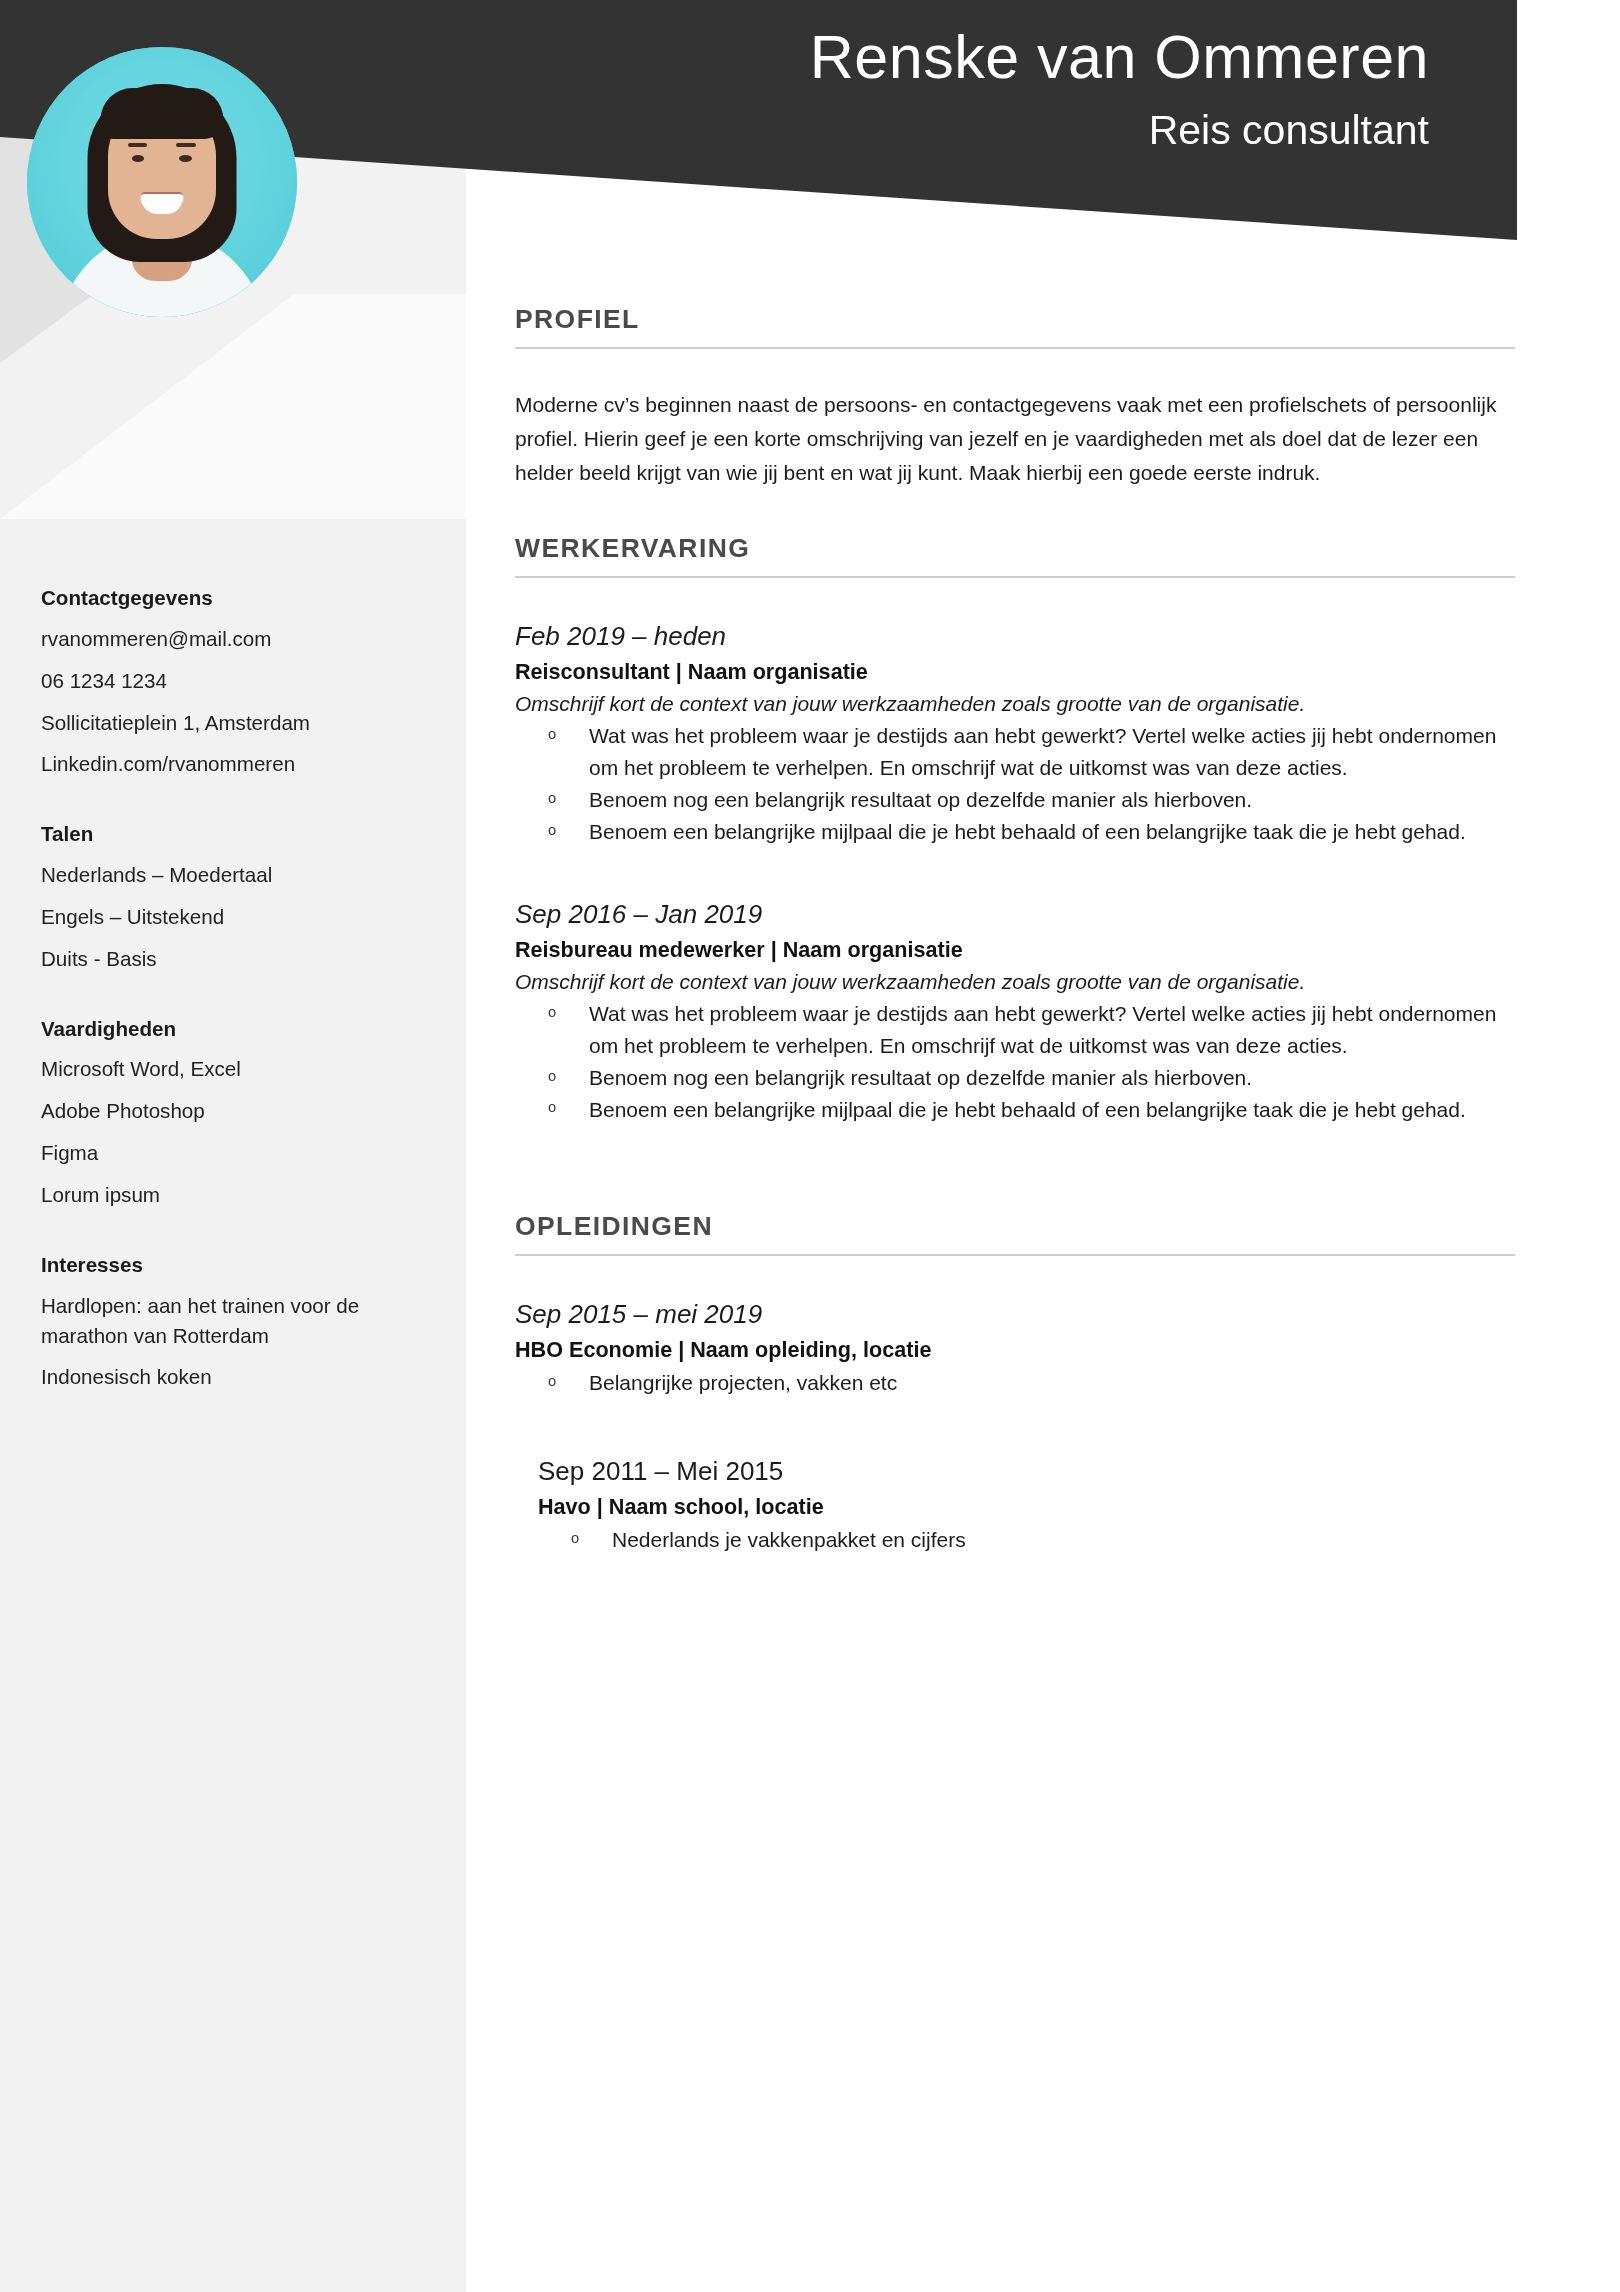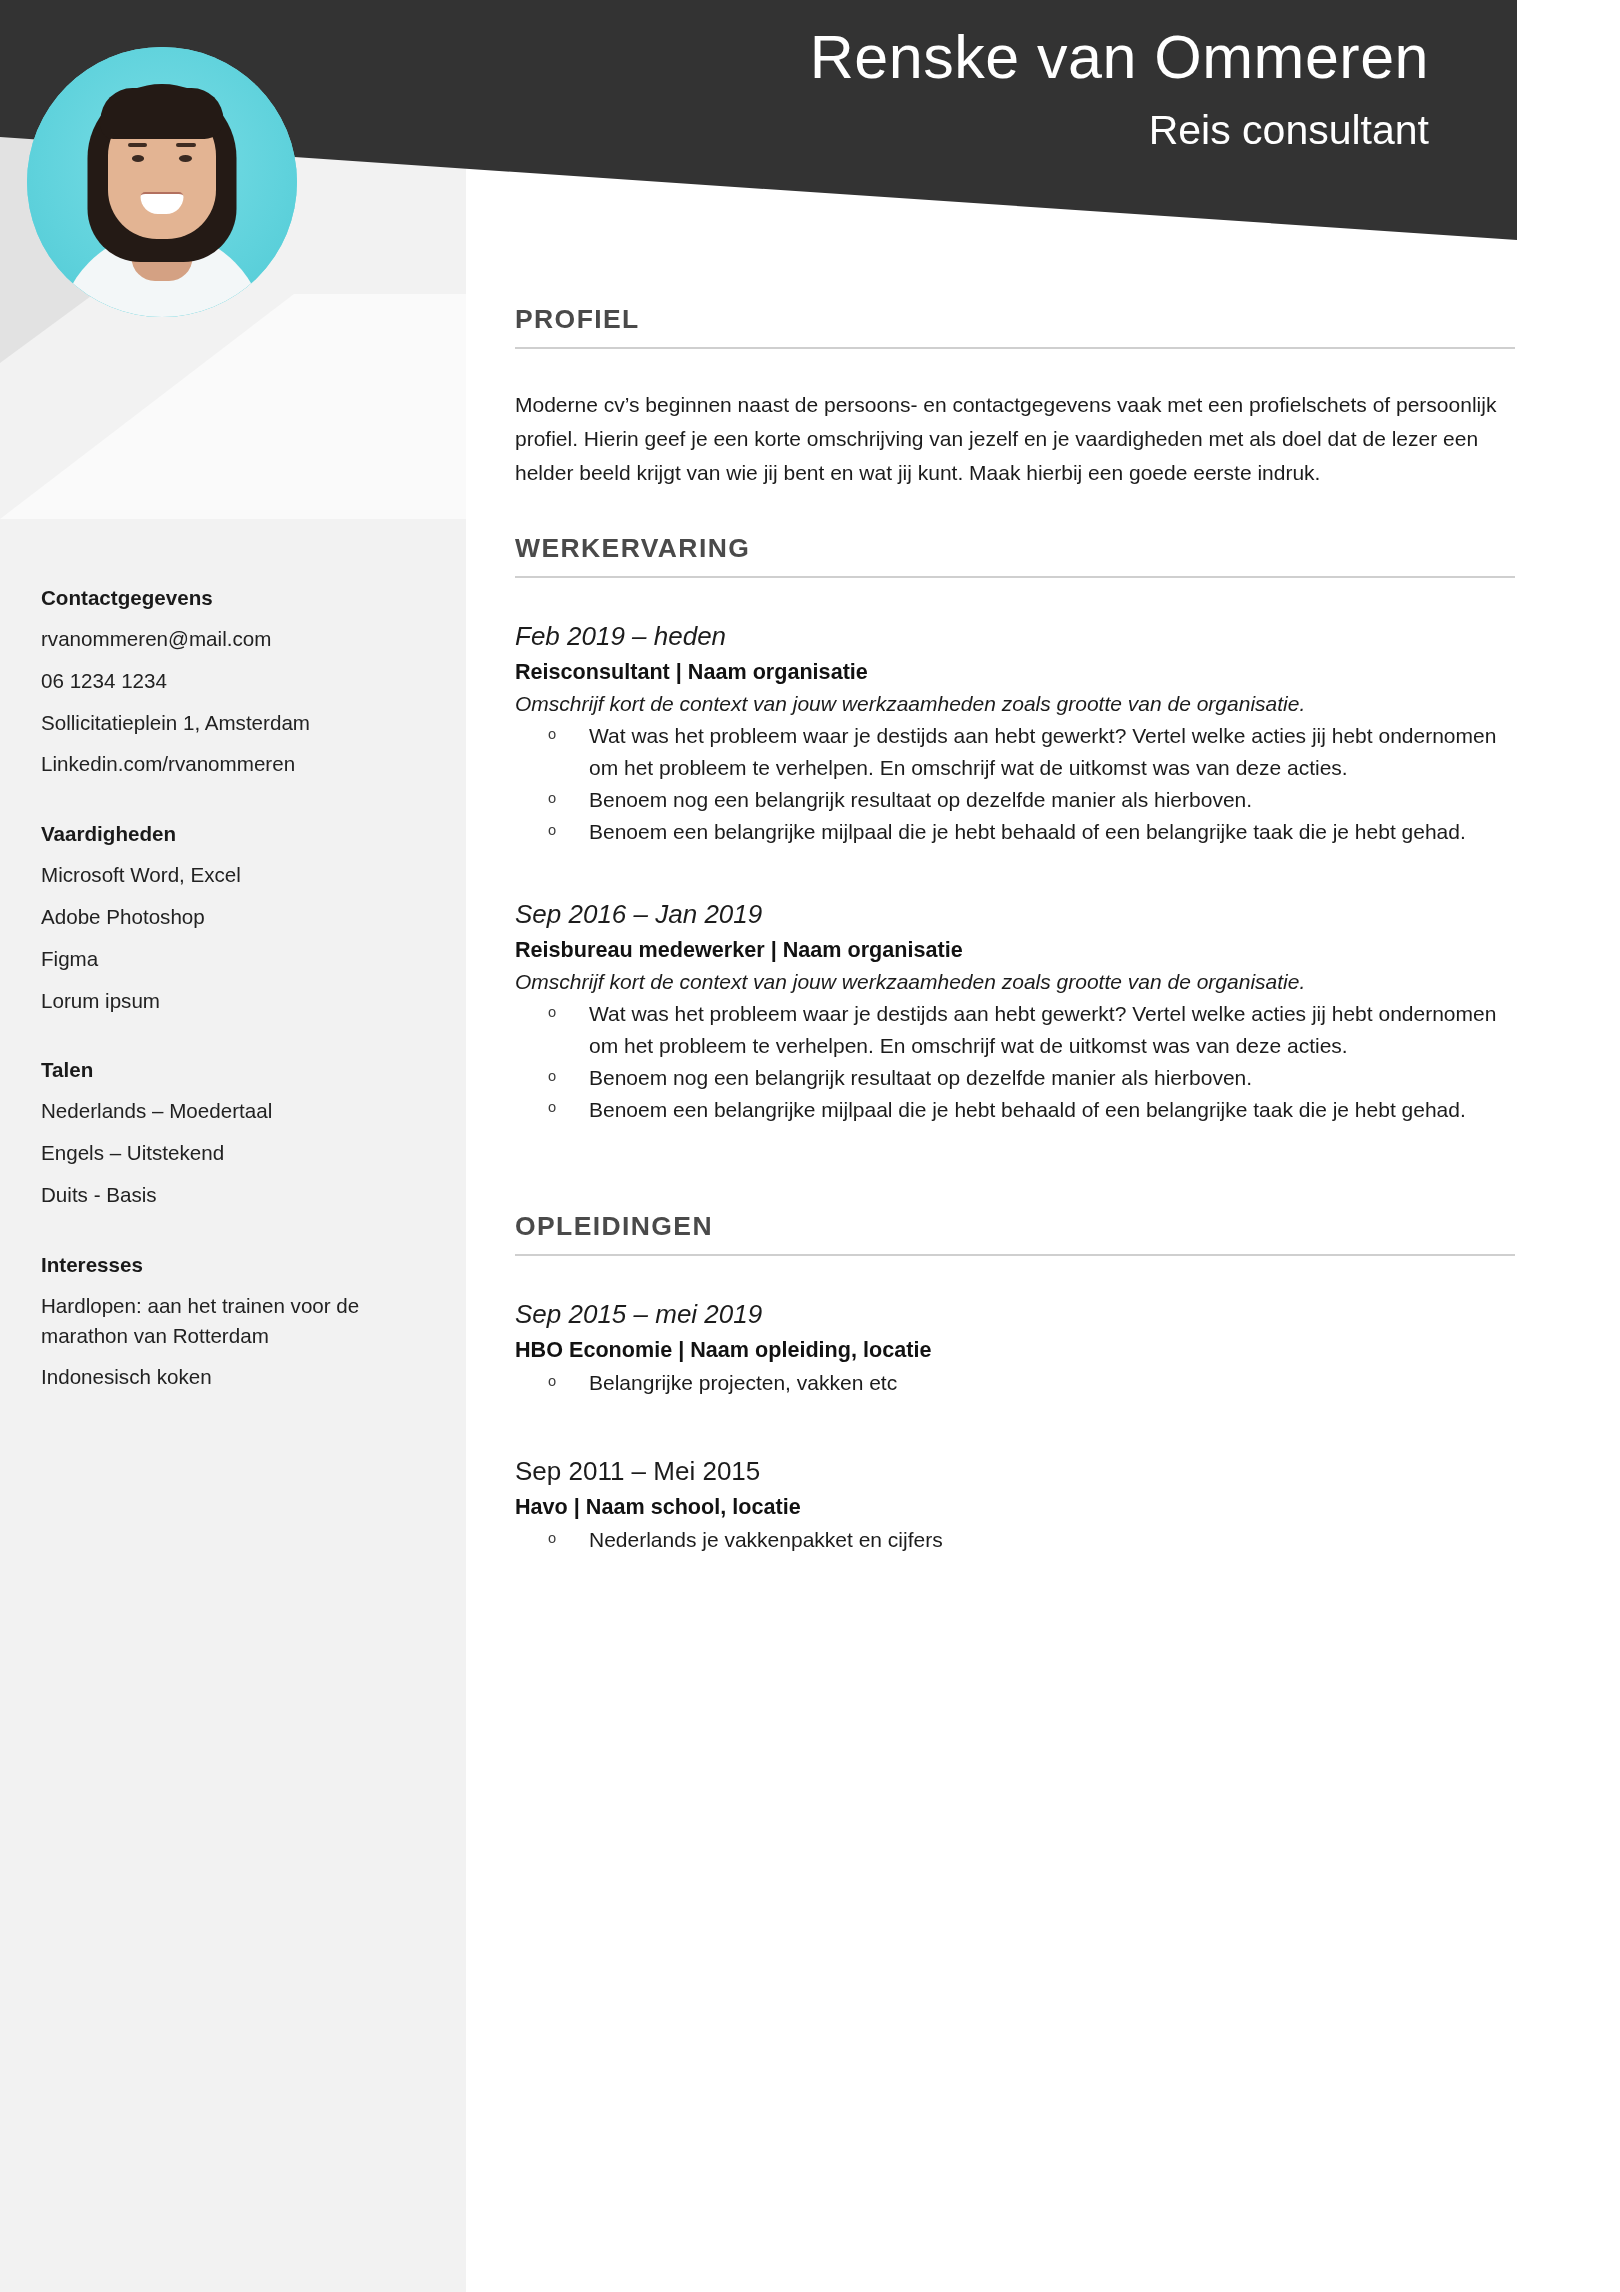--- a/index.html
+++ b/index.html
@@ -323,32 +323,32 @@
 
     <div class="side-block">
       <div class="side-h">Contactgegevens</div>
       <div class="side-line">rvanommeren@mail.com</div>
       <div class="side-line">06 1234 1234</div>
       <div class="side-line">Sollicitatieplein 1, Amsterdam</div>
       <div class="side-line">Linkedin.com/rvanommeren</div>
     </div>
 
     <div class="side-block">
+      <div class="side-h">Talen</div>
+      <div class="side-line">Nederlands – Moedertaal</div>
+      <div class="side-line">Engels – Uitstekend</div>
+      <div class="side-line">Duits - Basis</div>
+    </div>
+
+    <div class="side-block">
       <div class="side-h">Vaardigheden</div>
       <div class="side-line">Microsoft Word, Excel</div>
       <div class="side-line">Adobe Photoshop</div>
       <div class="side-line">Figma</div>
       <div class="side-line">Lorum ipsum</div>
-    </div>
-
-    <div class="side-block">
-      <div class="side-h">Talen</div>
-      <div class="side-line">Nederlands – Moedertaal</div>
-      <div class="side-line">Engels – Uitstekend</div>
-      <div class="side-line">Duits - Basis</div>
     </div>
 
     <div class="side-block">
       <div class="side-h">Interesses</div>
       <div class="side-line wrap">Hardlopen: aan het trainen voor de marathon van Rotterdam</div>
       <div class="side-line">Indonesisch koken</div>
     </div>
 
   </div>
 
@@ -398,21 +398,21 @@
       <div class="sec-body">
 
         <div class="entry">
           <div class="entry-date">Sep 2015 – mei 2019</div>
           <div class="entry-title">HBO Economie | Naam opleiding, locatie</div>
           <ul class="bullets">
             <li><span class="mark">o</span><span>Belangrijke projecten, vakken etc</span></li>
           </ul>
         </div>
 
-        <div class="entry" style="margin-top:53px;">
+        <div class="entry" style="margin-top:53px;margin-left:23px;">
           <div class="entry-date plain">Sep 2011 – Mei 2015</div>
           <div class="entry-title">Havo | Naam school, locatie</div>
           <ul class="bullets">
             <li><span class="mark">o</span><span>Nederlands je vakkenpakket en cijfers</span></li>
           </ul>
         </div>
 
       </div>
     </div>
 

